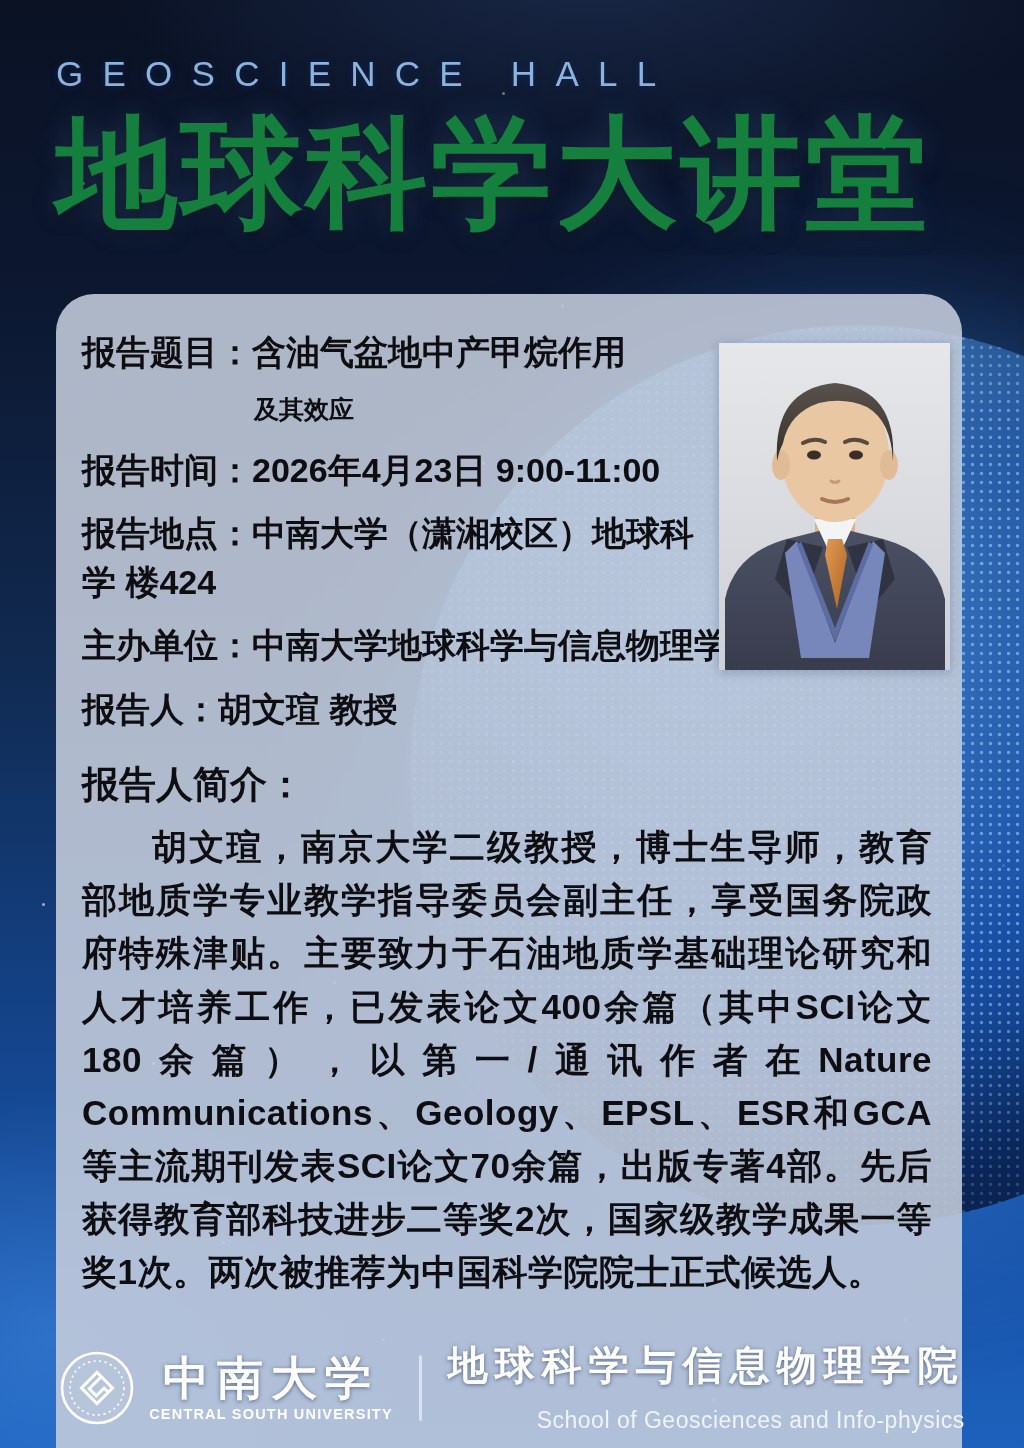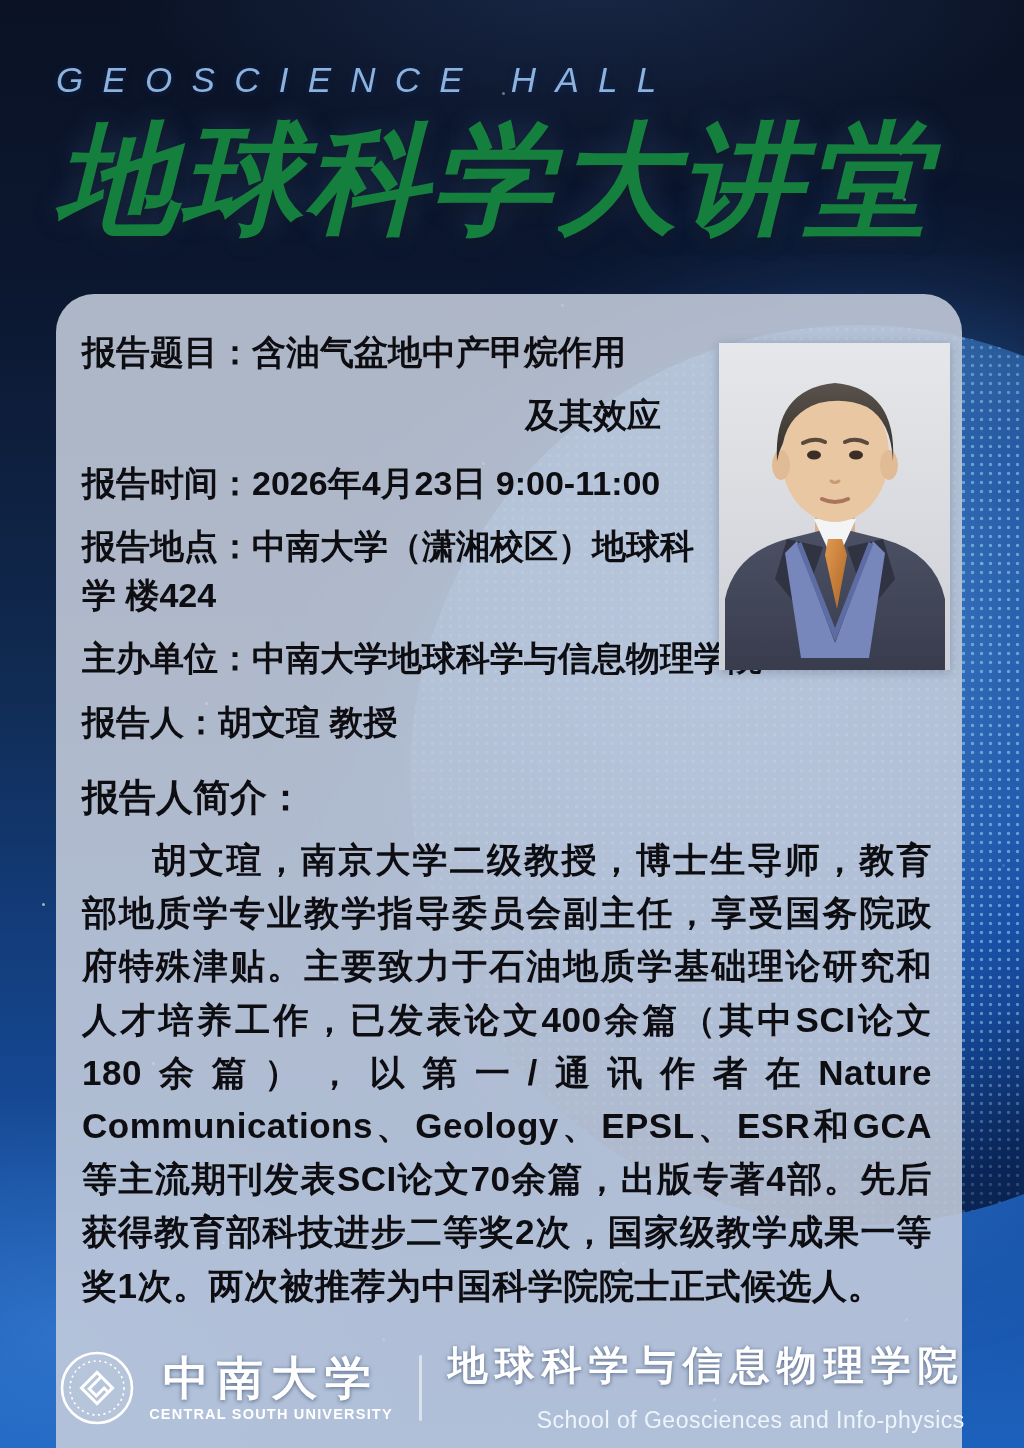--- a/index.html
+++ b/index.html
@@ -30,21 +30,21 @@
   }
   .globe{
     position:absolute;left:410px;top:325px;width:900px;height:900px;border-radius:50%;
     background-image:
       radial-gradient(circle, rgba(165,228,255,.50) 1.3px, transparent 2.1px),
       radial-gradient(circle at 32% 30%, rgba(95,165,235,.85), rgba(28,85,175,.78) 52%, rgba(12,40,100,.55) 78%, rgba(8,25,70,.28) 100%);
     background-size:9px 9px,100% 100%;
     box-shadow:0 0 150px rgba(55,135,235,.45), inset -50px -70px 140px rgba(5,15,45,.65), inset 36px 46px 100px rgba(125,205,255,.28);
   }
   
-  .header{position:absolute;left:56px;top:60px;width:940px;font-style:italic;}
+  .header{position:absolute;left:56px;top:54px;width:940px;}
   .subtitle{
     font-size:35px;font-weight:500;color:#8cb2de;letter-spacing:.55em;
     text-shadow:0 1px 6px rgba(20,40,90,.8);white-space:nowrap;
   }
   .title{
     margin:14px 0 0 0;font-size:121px;line-height:1.08;font-weight:900;color:#15803d;
     letter-spacing:4px;white-space:nowrap;
     text-shadow:0 7px 16px rgba(0,0,0,.45), 0 0 26px rgba(120,170,255,.25);
     font-family:"Liberation Sans","DejaVu Sans",sans-serif;
   }
@@ -55,21 +55,21 @@
     padding:34px 30px 0 26px;color:#0e0e12;
   }
   .photo{
     position:absolute;left:663px;top:49px;width:231px;height:327px;overflow:hidden;
     box-shadow:0 2px 10px rgba(20,30,60,.25);
   }
   .photo svg{display:block;width:100%;height:100%;}
   .row{font-size:34px;font-weight:700;line-height:1.45;margin-bottom:14px;}
   .row.narrow{max-width:636px;}
   .row .label,.row .value{display:inline;}
-  .value2-title{font-size:34px;font-weight:700;line-height:1.45;margin:2px 0 18px 172px;text-align:center;}
+  .value2-title{font-size:25px;font-weight:700;line-height:1.45;margin:2px 0 18px 172px;}
   .value2-loc{display:block;}
   .bio-heading{margin:26px 0 0 0;font-size:37px;font-weight:800;line-height:1.35;}
   .bio{
     margin:10px 0 0 0;font-size:35px;font-weight:700;line-height:1.52;
     text-indent:2em;letter-spacing:.5px;text-align:justify;
   }
   
   .footer{
     position:absolute;left:0;top:1338px;width:1024px;height:100px;
     display:flex;align-items:center;justify-content:center;gap:20px;color:#fff;

